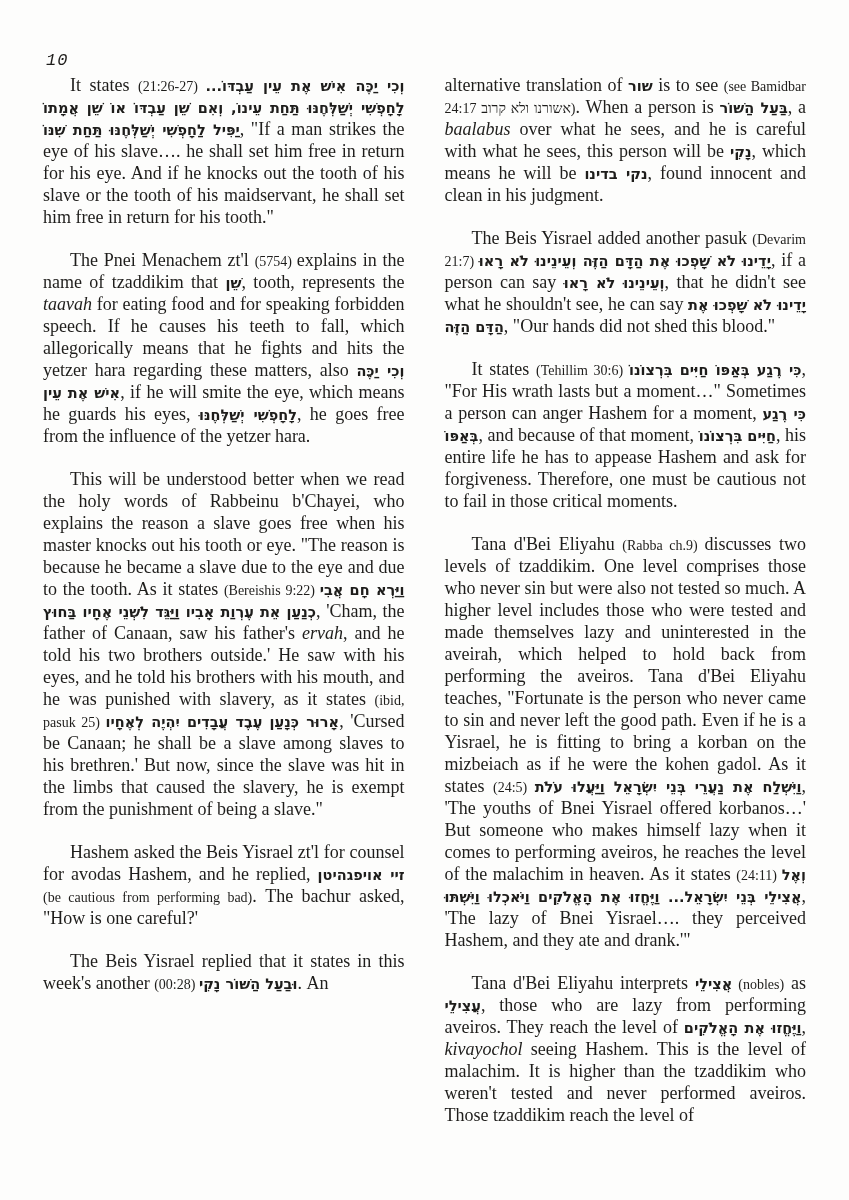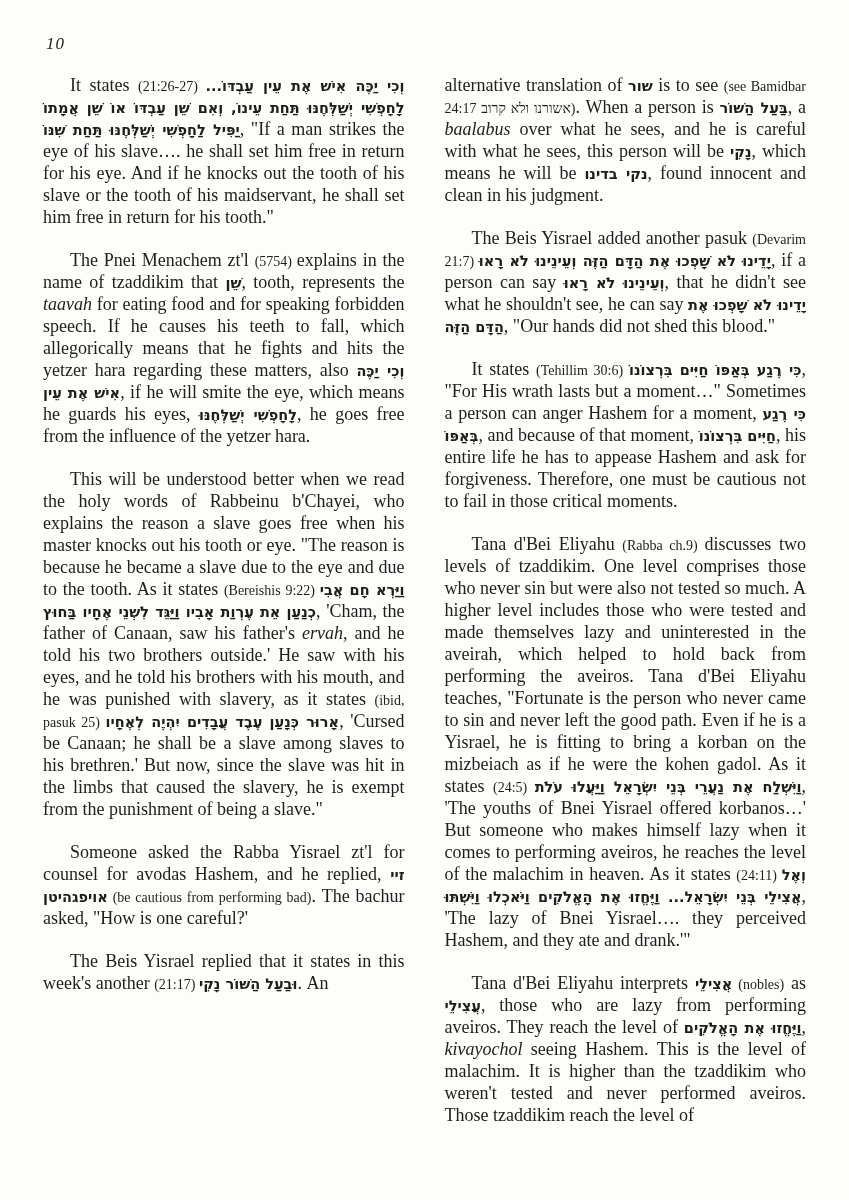--- a/index.html
+++ b/index.html
@@ -19,24 +19,25 @@
     overflow: hidden;
   }
   .header {
     position: relative;
     height: 36px;
     margin-bottom: 12px;
   }
   .pagenum {
     position: absolute;
     left: 3px;
-    top: 8px;
+    top: 25px;
     font-style: italic;
     font-size: 17px;
     letter-spacing: 1px;
+    font-family: Liberation Mono, monospace;
   }
   .title {
     display: block;
     text-align: center;
     font-family: "DejaVu Serif", serif;
     font-style: italic;
     font-size: 22px;
     letter-spacing: 0.5px;
     color: #222;
   }
@@ -75,22 +76,22 @@
 
 <div class="page">
   <div class="header">
     <span class="pagenum">10</span>
   </div>
   <div class="columns">
     <div class="column">
         <p class="para"><span class="run-t">It states </span><span class="run-r">(21:26-27) </span><span class="run-h" dir="rtl">וְכִי יַכֶּה אִישׁ אֶת עֵין עַבְדּוֹ... לָחָפְשִׁי יְשַׁלְּחֶנּוּ תַּחַת עֵינוֹ, וְאִם שֵׁן עַבְדּוֹ אוֹ שֵׁן אֲמָתוֹ יַפִּיל לַחָפְשִׁי יְשַׁלְּחֶנּוּ תַּחַת שִׁנּוֹ</span><span class="run-t">, "If a man strikes the eye of his slave…. he shall set him free in return for his eye. And if he knocks out the tooth of his slave or the tooth of his maidservant, he shall set him free in return for his tooth."</span></p>
         <p class="para"><span class="run-t">The Pnei Menachem zt'l </span><span class="run-r">(5754) </span><span class="run-t">explains in the name of tzaddikim that </span><span class="run-h" dir="rtl">שֵׁן</span><span class="run-t">, tooth, represents the </span><span class="run-i">taavah</span><span class="run-t"> for eating food and for speaking forbidden speech. If he causes his teeth to fall, which allegorically means that he fights and hits the yetzer hara regarding these matters, also </span><span class="run-h" dir="rtl">וְכִי יַכֶּה אִישׁ אֶת עֵין</span><span class="run-t">, if he will smite the eye, which means he guards his eyes, </span><span class="run-h" dir="rtl">לָחָפְשִׁי יְשַׁלְּחֶנּוּ</span><span class="run-t">, he goes free from the influence of the yetzer hara.</span></p>
         <p class="para"><span class="run-t">This will be understood better when we read the holy words of Rabbeinu b'Chayei, who explains the reason a slave goes free when his master knocks out his tooth or eye. "The reason is because he became a slave due to the eye and due to the tooth. As it states </span><span class="run-r">(Bereishis 9:22) </span><span class="run-h" dir="rtl">וַיַּרְא חָם אֲבִי כְנַעַן אֵת עֶרְוַת אָבִיו וַיַּגֵּד לִשְׁנֵי אֶחָיו בַּחוּץ</span><span class="run-t">, 'Cham, the father of Canaan, saw his father's </span><span class="run-i">ervah</span><span class="run-t">, and he told his two brothers outside.' He saw with his eyes, and he told his brothers with his mouth, and he was punished with slavery, as it states </span><span class="run-r">(ibid, pasuk 25) </span><span class="run-h" dir="rtl">אָרוּר כְּנָעַן עֶבֶד עֲבָדִים יִהְיֶה לְאֶחָיו</span><span class="run-t">, 'Cursed be Canaan; he shall be a slave among slaves to his brethren.' But now, since the slave was hit in the limbs that caused the slavery, he is exempt from the punishment of being a slave."</span></p>
-        <p class="para"><span class="run-t">Someone asked the Rabba Yisrael zt'l for counsel for avodas Hashem, and he replied, </span><span class="run-h" dir="rtl">זיי אויפגהיטן</span><span class="run-r"> (be cautious from performing bad)</span><span class="run-t">. The bachur asked, "How is one careful?'</span></p>
-        <p class="para"><span class="run-t">The Beis Yisrael replied that it states in this week's another </span><span class="run-r">(21:17) </span><span class="run-h" dir="rtl">וּבַעַל הַשּׁוֹר נָקִי</span><span class="run-t">. An</span></p>
+        <p class="para"><span class="run-t">Hashem asked the Beis Yisrael zt'l for counsel for avodas Hashem, and he replied, </span><span class="run-h" dir="rtl">זיי אויפגהיטן</span><span class="run-r"> (be cautious from performing bad)</span><span class="run-t">. The bachur asked, "How is one careful?'</span></p>
+        <p class="para"><span class="run-t">The Beis Yisrael replied that it states in this week's another </span><span class="run-r">(00:28) </span><span class="run-h" dir="rtl">וּבַעַל הַשּׁוֹר נָקִי</span><span class="run-t">. An</span></p>
       </div>
     <div class="column">
         <p class="para noindent"><span class="run-t">alternative translation of </span><span class="run-h" dir="rtl">שור</span><span class="run-t"> is to see </span><span class="run-r">(see Bamidbar 24:17 אשורנו ולא קרוב)</span><span class="run-t">. When a person is </span><span class="run-h" dir="rtl">בַּעַל הַשּׁוֹר</span><span class="run-t">, a </span><span class="run-i">baalabus</span><span class="run-t"> over what he sees, and he is careful with what he sees, this person will be </span><span class="run-h" dir="rtl">נָקִי</span><span class="run-t">, which means he will be </span><span class="run-h" dir="rtl">נקי בדינו</span><span class="run-t">, found innocent and clean in his judgment.</span></p>
         <p class="para"><span class="run-t">The Beis Yisrael added another pasuk </span><span class="run-r">(Devarim 21:7) </span><span class="run-h" dir="rtl">יָדֵינוּ לֹא שָׁפְכוּ אֶת הַדָּם הַזֶּה וְעֵינֵינוּ לֹא רָאוּ</span><span class="run-t">, if a person can say </span><span class="run-h" dir="rtl">וְעֵינֵינוּ לֹא רָאוּ</span><span class="run-t">, that he didn't see what he shouldn't see, he can say </span><span class="run-h" dir="rtl">יָדֵינוּ לֹא שָׁפְכוּ אֶת הַדָּם הַזֶּה</span><span class="run-t">, "Our hands did not shed this blood."</span></p>
         <p class="para"><span class="run-t">It states </span><span class="run-r">(Tehillim 30:6) </span><span class="run-h" dir="rtl">כִּי רֶגַע בְּאַפּוֹ חַיִּים בִּרְצוֹנוֹ</span><span class="run-t">, "For His wrath lasts but a moment…" Sometimes a person can anger Hashem for a moment, </span><span class="run-h" dir="rtl">כִּי רֶגַע בְּאַפּוֹ</span><span class="run-t">, and because of that moment, </span><span class="run-h" dir="rtl">חַיִּים בִּרְצוֹנוֹ</span><span class="run-t">, his entire life he has to appease Hashem and ask for forgiveness. Therefore, one must be cautious not to fail in those critical moments.</span></p>
         <p class="para"><span class="run-t">Tana d'Bei Eliyahu </span><span class="run-r">(Rabba ch.9) </span><span class="run-t">discusses two levels of tzaddikim. One level comprises those who never sin but were also not tested so much. A higher level includes those who were tested and made themselves lazy and uninterested in the aveirah, which helped to hold back from performing the aveiros. Tana d'Bei Eliyahu teaches, "Fortunate is the person who never came to sin and never left the good path. Even if he is a Yisrael, he is fitting to bring a korban on the mizbeiach as if he were the kohen gadol. As it states </span><span class="run-r">(24:5) </span><span class="run-h" dir="rtl">וַיִּשְׁלַח אֶת נַעֲרֵי בְּנֵי יִשְׂרָאֵל וַיַּעֲלוּ עֹלֹת</span><span class="run-t">, 'The youths of Bnei Yisrael offered korbanos…' But someone who makes himself lazy when it comes to performing aveiros, he reaches the level of the malachim in heaven. As it states </span><span class="run-r">(24:11) </span><span class="run-h" dir="rtl">וְאֶל אֲצִילֵי בְּנֵי יִשְׂרָאֵל... וַיֶּחֱזוּ אֶת הָאֱלֹקִים וַיֹּאכְלוּ וַיִּשְׁתּוּ</span><span class="run-t">, 'The lazy of Bnei Yisrael…. they perceived Hashem, and they ate and drank.'"</span></p>
         <p class="para"><span class="run-t">Tana d'Bei Eliyahu interprets </span><span class="run-h" dir="rtl">אֲצִילֵי</span><span class="run-r"> (nobles)</span><span class="run-t"> as </span><span class="run-h" dir="rtl">עֲצִילֵי</span><span class="run-t">, those who are lazy from performing aveiros. They reach the level of </span><span class="run-h" dir="rtl">וַיֶּחֱזוּ אֶת הָאֱלֹקִים</span><span class="run-t">, </span><span class="run-i">kivayochol</span><span class="run-t"> seeing Hashem. This is the level of malachim. It is higher than the tzaddikim who weren't tested and never performed aveiros. Those tzaddikim reach the level of</span></p>
       </div>
   </div>
 </div>

